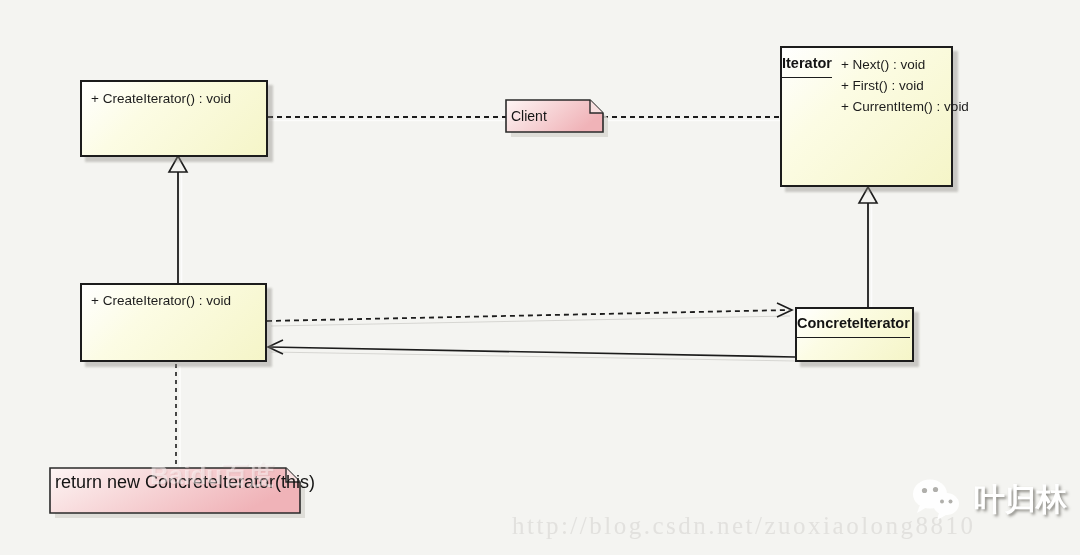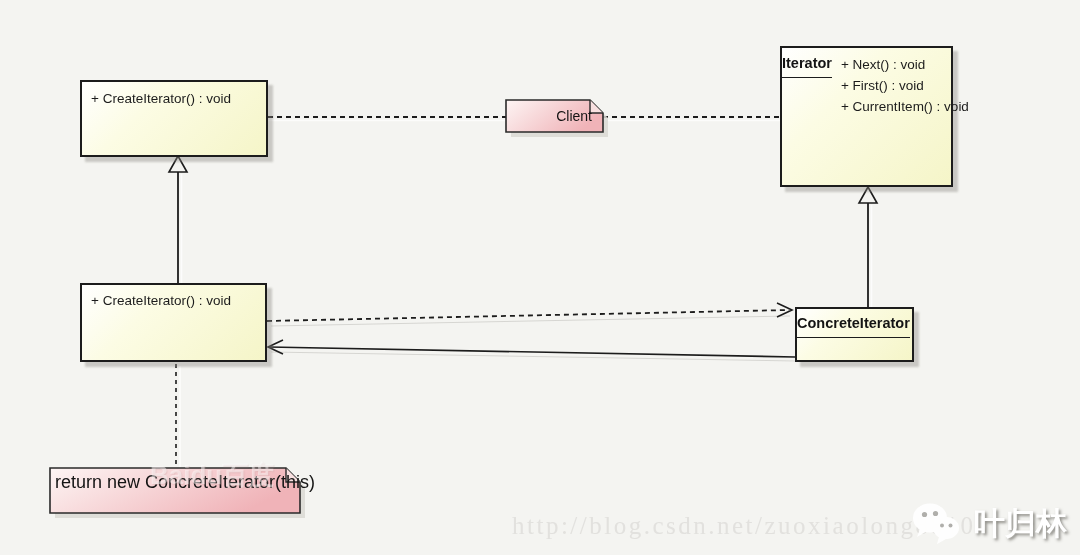--- a/index.html
+++ b/index.html
@@ -18,21 +18,21 @@
     color:#e2e1de;white-space:nowrap;z-index:1;
   }
   .wm-baidu{
     position:absolute;left:150px;top:458px;
     font-size:26px;font-weight:bold;
     color:rgba(255,255,255,0.45);
     text-shadow:1px 1px 1px rgba(190,150,150,0.25);
     z-index:6;white-space:nowrap;
   }
   .brand{
-    position:absolute;left:908px;top:499px;z-index:7;
+    position:absolute;left:908px;top:475px;z-index:7;
     display:flex;align-items:center;gap:8px;
   }
   .brand-text{
     font-size:31px;font-weight:bold;color:#ffffff;
     text-shadow:2px 2px 3px rgba(125,123,118,0.85);
     white-space:nowrap;
   }
   
   .connectors{position:absolute;left:0;top:0;z-index:2;}
   
@@ -48,21 +48,21 @@
     display:flex;align-items:center;justify-content:center;
     font-weight:bold;font-size:14.5px;color:#141414;
     border-bottom:1px solid #1c1c1c;
   }
   .cls-attrs{border-bottom:1px solid #1c1c1c;}
   .cls-methods{flex:1;padding:3px 0 0 9px;}
   .cls-methods .m{
     font-size:13.5px;color:#1c1c1c;line-height:21px;white-space:nowrap;
   }
   
-  .note{position:absolute;z-index:4;text-align:right;}
+  .note{position:absolute;z-index:4;}
   .note svg{position:absolute;left:0;top:0;overflow:visible;}
   .note-text{
     position:absolute;left:5px;top:0;right:18px;
     font-size:18px;color:#141414;white-space:nowrap;
   }
 </style>
 </head>
 <body>
 
 <div class="stage">

